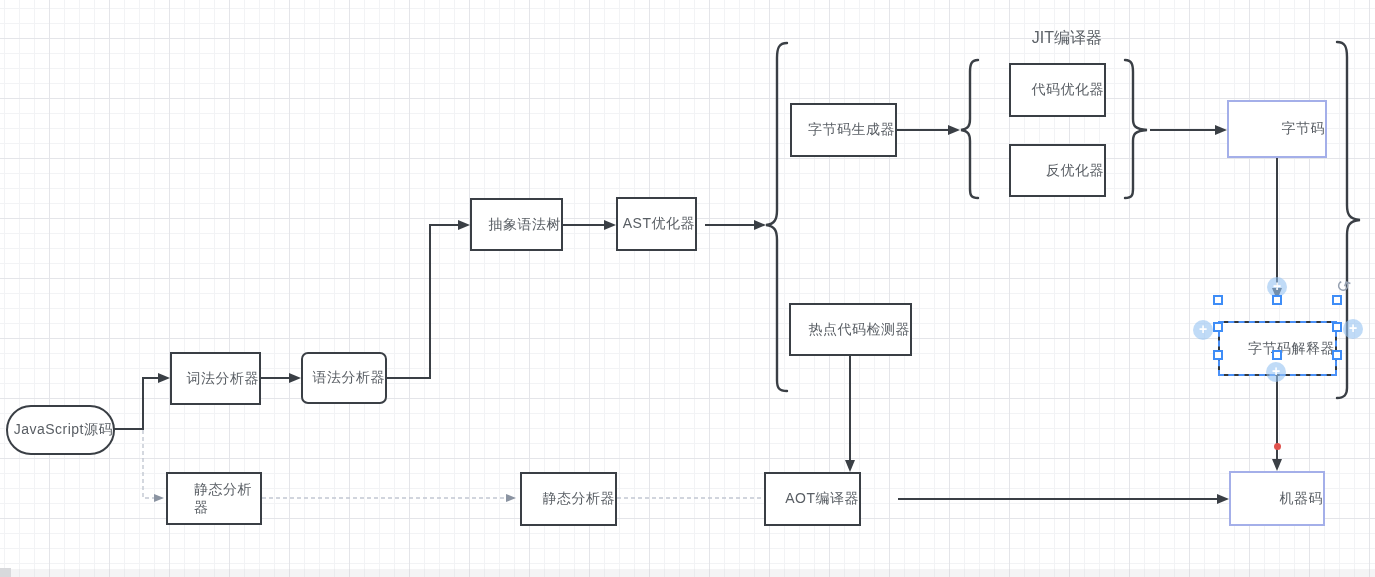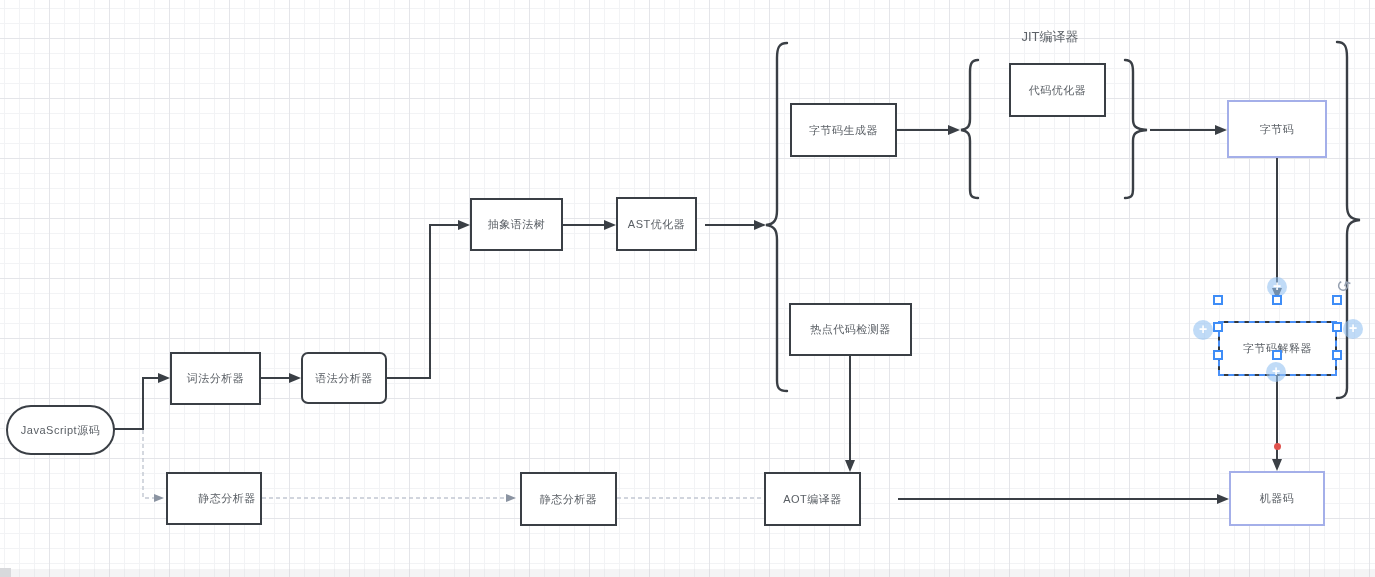--- a/index.html
+++ b/index.html
@@ -22,22 +22,22 @@
 
   svg.layer { position: absolute; left: 0; top: 0; pointer-events: none; }
   svg.layer path { pointer-events: stroke; }
 
   .node {
     position: absolute;
     background: #ffffff;
     border: 2px solid #3a3f45;
     display: flex;
     align-items: center;
-    justify-content: center;
-    font-size: 11px;
+    justify-content: flex-end;
+    font-size: 14px;
     color: #595e64;
     letter-spacing: 0.5px;
   }
   .node.accent { border-color: #a4afe9; }
   .node.rounded { border-radius: 25px; }
 
   
   #n-source   { left: 6px;    top: 405px; width: 109px; height: 50px; }
   #n-lexer    { left: 170px;  top: 352px; width: 91px;  height: 53px; }
   #n-parser   { left: 301px;  top: 352px; width: 86px;  height: 52px; border-radius: 7px; }
@@ -60,22 +60,22 @@
     content: "";
     position: absolute;
     inset: -2px;
     border: 2px dashed #4a90f7;
     pointer-events: none;
   }
 
   .group-label {
     position: absolute;
     left: 998px; top: 28px; width: 104px;
-    text-align: center;
-    font-size: 13px;
+    text-align: right;
+    font-size: 16px;
     color: #5c6167;
   }
 
   
   .handle {
     position: absolute;
     width: 10px; height: 10px;
     background: #ffffff;
     border: 2px solid #3e8df7;
   }
@@ -181,20 +181,23 @@
   </div>
   <div class="node" id="n-astopt">
     <span>AST优化器</span>
   </div>
   <div class="node" id="n-bcgen">
     <span>字节码生成器</span>
   </div>
   <div class="node" id="n-codeopt">
     <span>代码优化器</span>
   </div>
+  <div class="node" id="n-deopt">
+    <span>反优化器</span>
+  </div>
   <div class="node accent" id="n-bytecode">
     <span>字节码</span>
   </div>
   <div class="node" id="n-hotdet">
     <span>热点代码检测器</span>
   </div>
   <div class="node" id="n-interp">
     <span>字节码解释器</span>
   </div>
   <div class="node" id="n-precomp">

